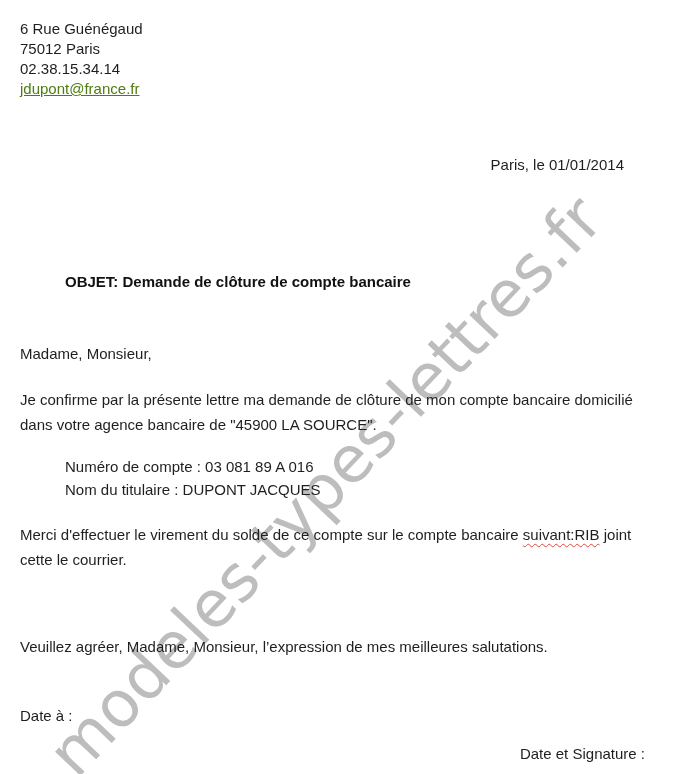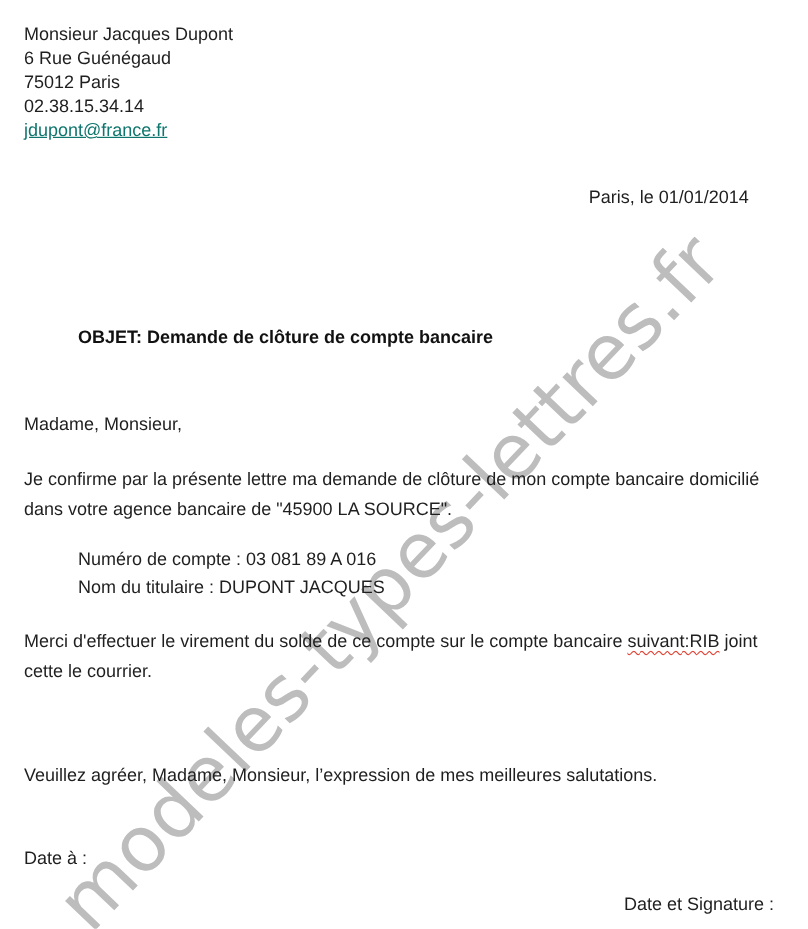--- a/index.html
+++ b/index.html
@@ -47,21 +47,21 @@
     font-size: 15px;
     line-height: 20px;
     white-space: nowrap;
   }
   .sender {
     left: 20px;
     top: 19px;
   }
   .sender > div { margin-bottom: 0; }
   .email-link {
-    color: #0f766e;
+    color: #4d7c0f;
     text-decoration: underline;
     cursor: pointer;
   }
   .dateline {
     top: 155px;
     right: 49px;
     text-align: right;
   }
   .subject {
     left: 65px;
@@ -96,21 +96,20 @@
   }
 </style>
 </head>
 <body>
 
 <div class="page">
 
   <div class="watermark">modeles-types-lettres.fr</div>
 
   <div class="txt sender">
-    <div>Monsieur Jacques Dupont</div>
     <div>6 Rue Guénégaud</div>
     <div>75012 Paris</div>
     <div>02.38.15.34.14</div>
     <div><span class="email-link">jdupont@france.fr</span></div>
   </div>
 
   <div class="txt dateline">Paris, le 01/01/2014</div>
 
   <div class="txt subject">OBJET: Demande de clôture de compte bancaire</div>
 

